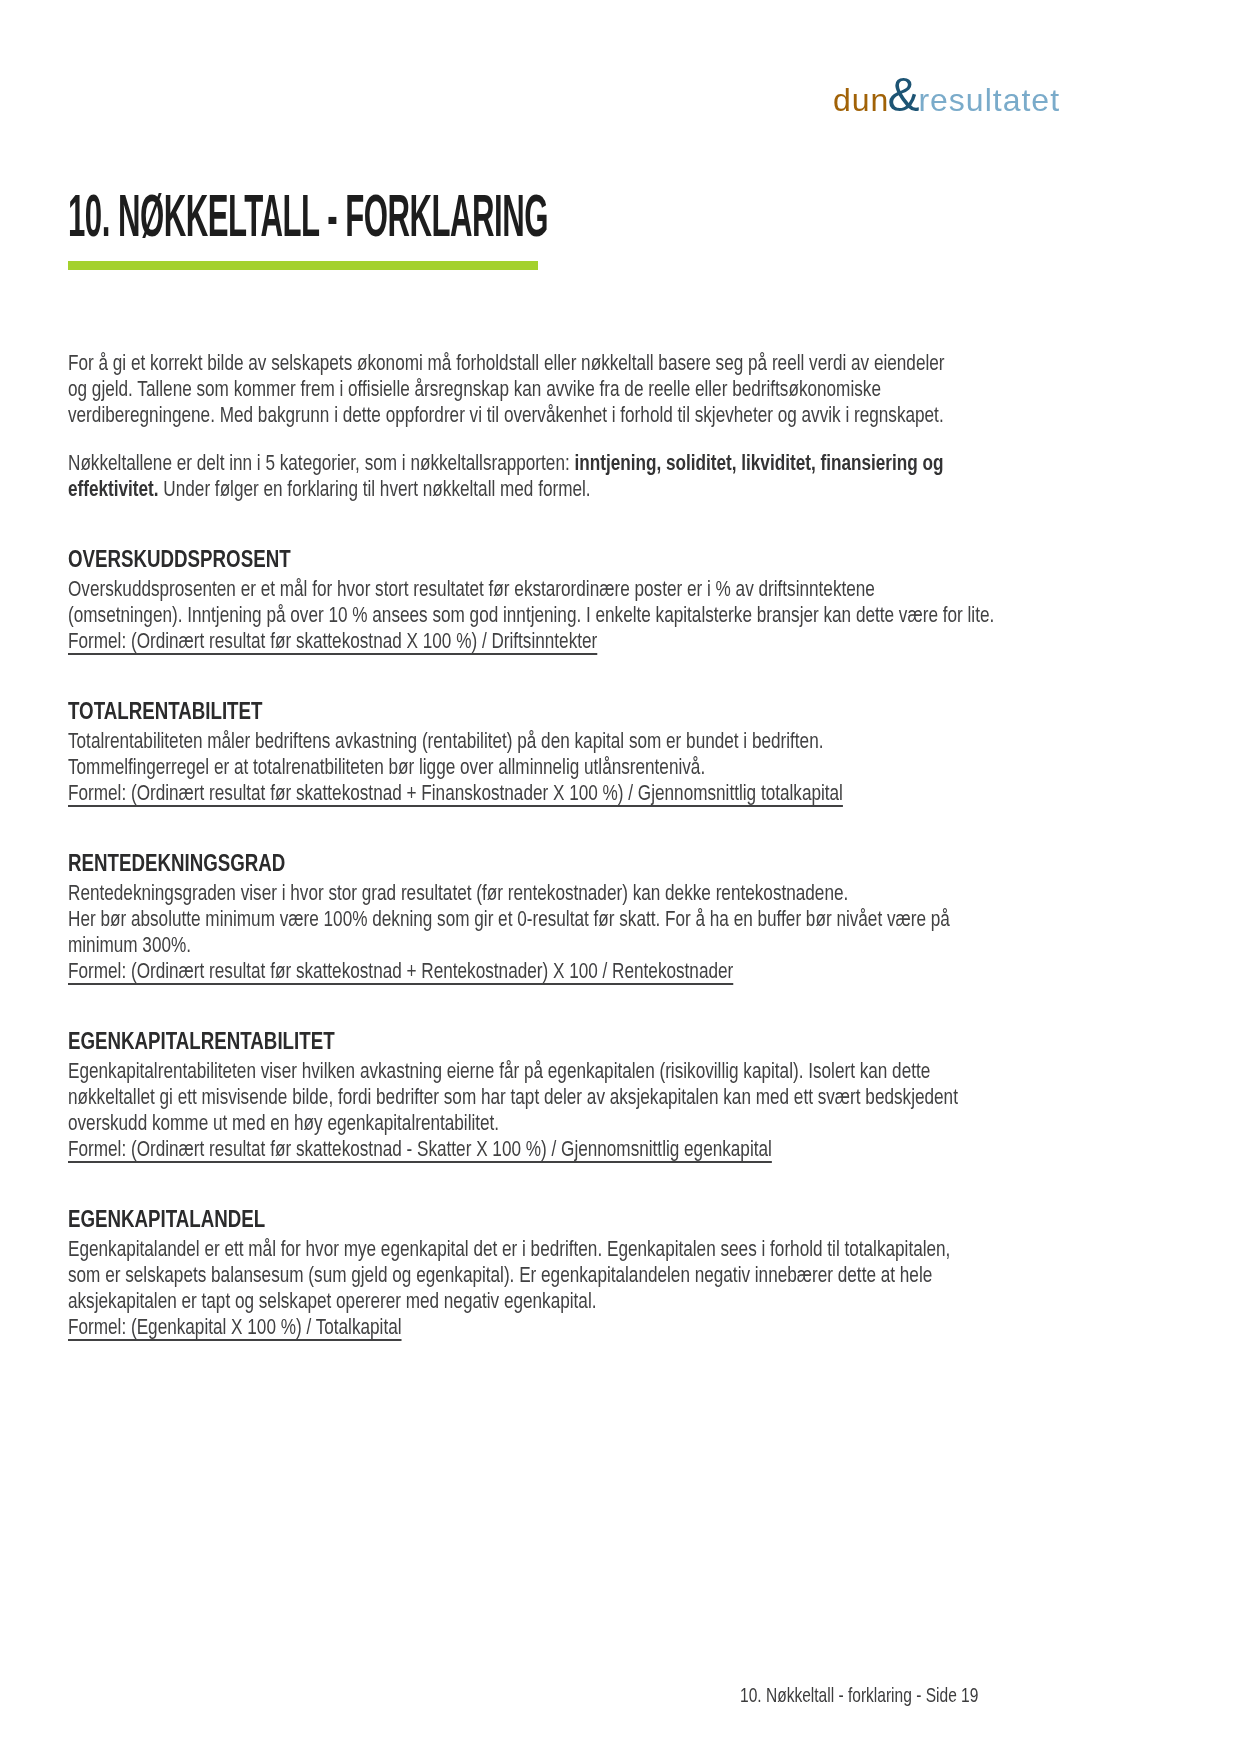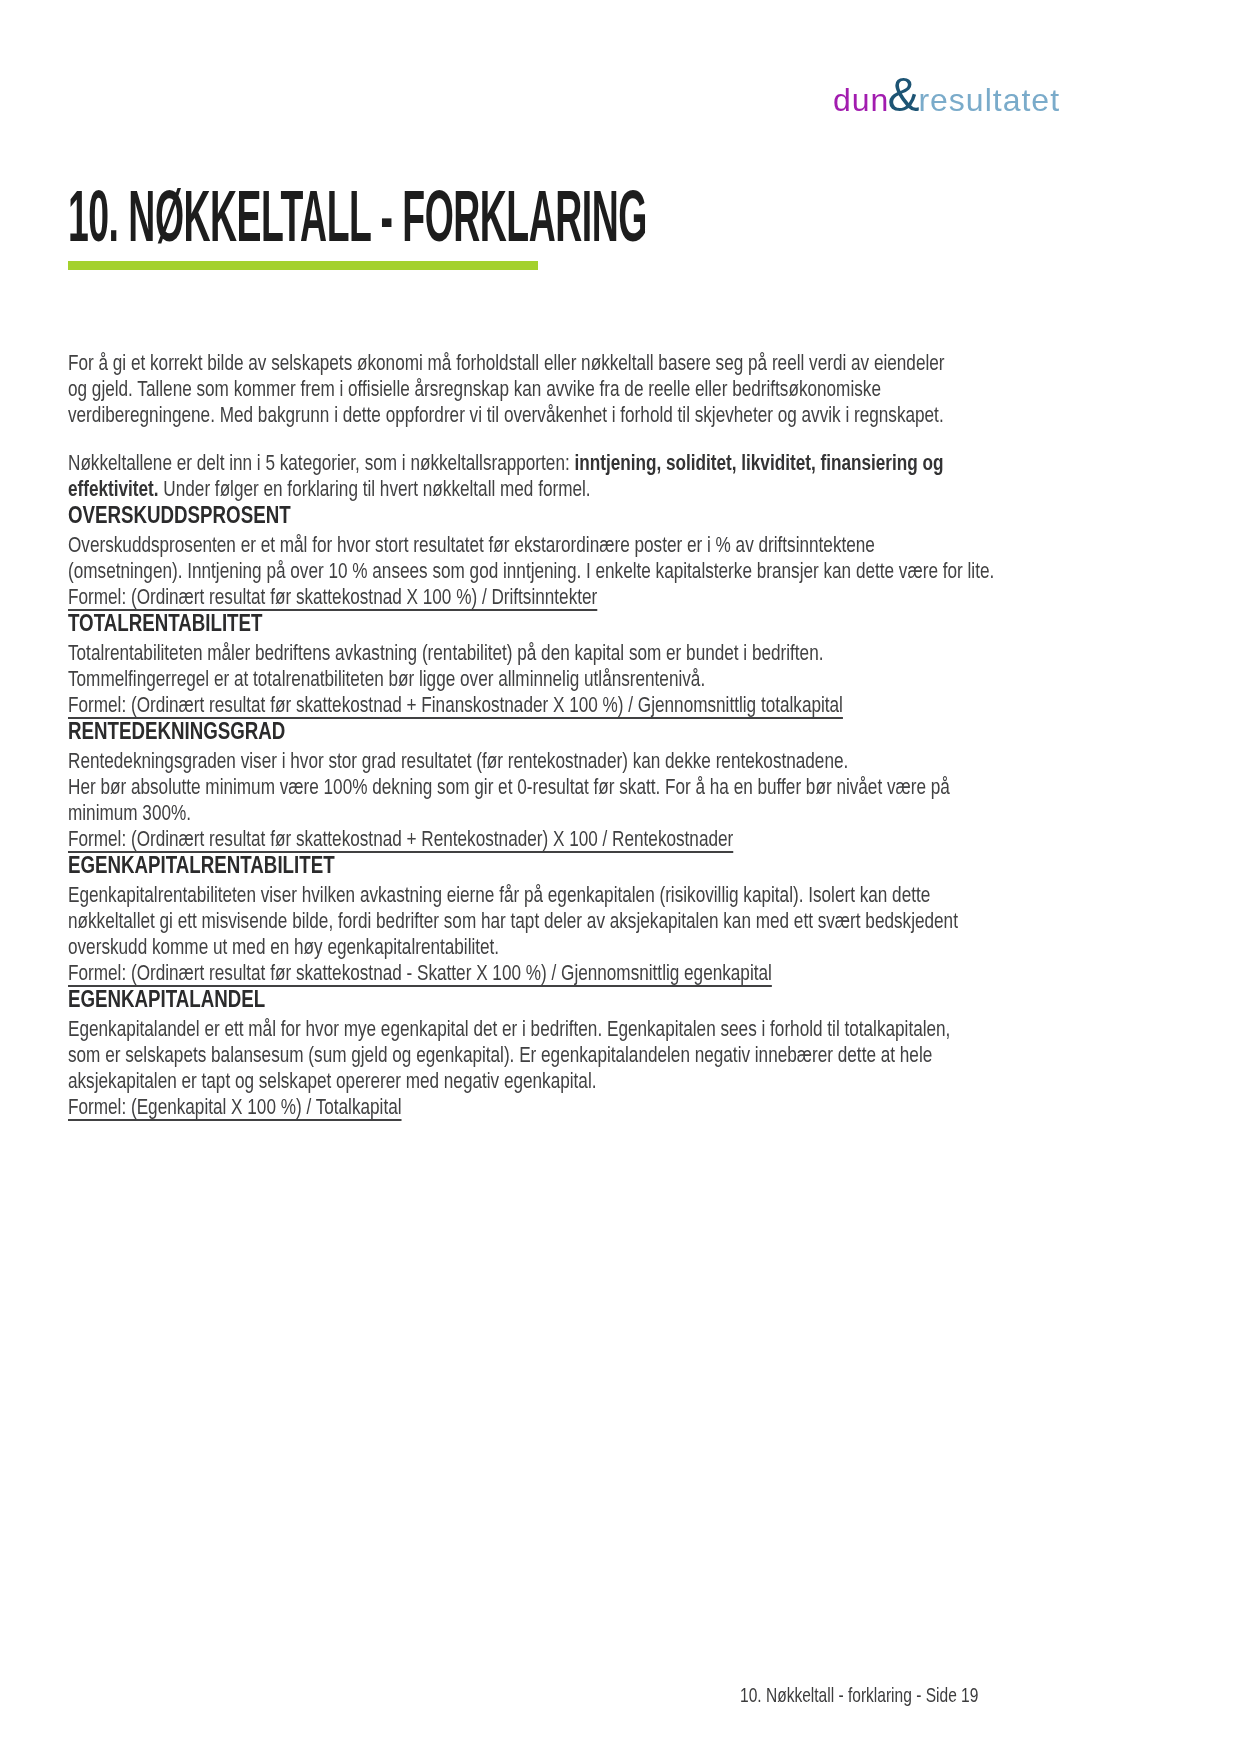--- a/index.html
+++ b/index.html
@@ -10,56 +10,56 @@
   
   .logo {
     position:absolute; top:71px; left:833px;
     display:flex; align-items:baseline; white-space:nowrap;
     letter-spacing:1px;
   }
   .logo-word { font-size:32px; line-height:32px; font-weight:400; }
   .logo-amp  { font-size:48px; line-height:48px; font-weight:400; margin:0 -2px; }
   
   .content { position:absolute; left:68px; top:0; width:1115px; }
-  h1.title { margin:0; padding-top:186px; font-size:72px; line-height:60px;
+  h1.title { margin:0; padding-top:186px; font-size:60px; line-height:60px;
              font-weight:bold; color:#1d1d1d; letter-spacing:-1px; white-space:nowrap; }
   .cond-title { display:inline-block; transform:scaleX(0.52); transform-origin:0 50%; }
   .accent-bar { margin-top:15px; width:470px; height:9px; }
   
   .para {
     margin:0; font-size:22px; line-height:26px; color:#414142;
     white-space:pre-line;
     transform:scaleX(0.78); transform-origin:0 0;
     width:1420px; 
   }
   .p1 { margin-top:80px; }
   .p2 { margin-top:22px; }
   .bold { font-weight:bold; color:#333334; }
   
-  .section { }
+  .section { margin-top:44px; }
   .s-head {
     margin:0 0 4px 0; font-size:24px; line-height:26px; font-weight:bold;
     color:#2b2b2c; white-space:nowrap;
     transform:scaleX(0.78); transform-origin:0 0;
   }
   .s-formula { text-decoration:underline; text-underline-offset:5px; text-decoration-thickness:2px; }
   
   .footer-text {
     position:absolute; top:1682px; left:740px;
     font-size:21px; line-height:26px; color:#3c3c3d; white-space:nowrap;
     transform:scaleX(0.74); transform-origin:0 0;
   }
 </style>
 </head>
 <body>
 
 <div class="page">
 
   <div class="logo">
-    <span class="logo-word" id="logo-dun" style="color: #a21caf; text-align: right;">dun</span>
+    <span class="logo-word" id="logo-dun" style="color: #a16207; text-align: right;">dun</span>
     <span class="logo-amp" id="logo-amp" style="color: rgb(29, 84, 116);">&amp;</span>
     <span class="logo-word" id="logo-bradstreet" style="color: rgb(122, 171, 202);">resultatet</span>
   </div>
 
   <main class="content">
     <h1 class="title"><span class="cond-title">10. NØKKELTALL - FORKLARING</span></h1>
 
     <div class="accent-bar" id="accent-bar" style="background: rgb(164, 209, 46);"></div>
 
     <p class="para p1">For å gi et korrekt bilde av selskapets økonomi må forholdstall eller nøkkeltall basere seg på reell verdi av eiendeler

